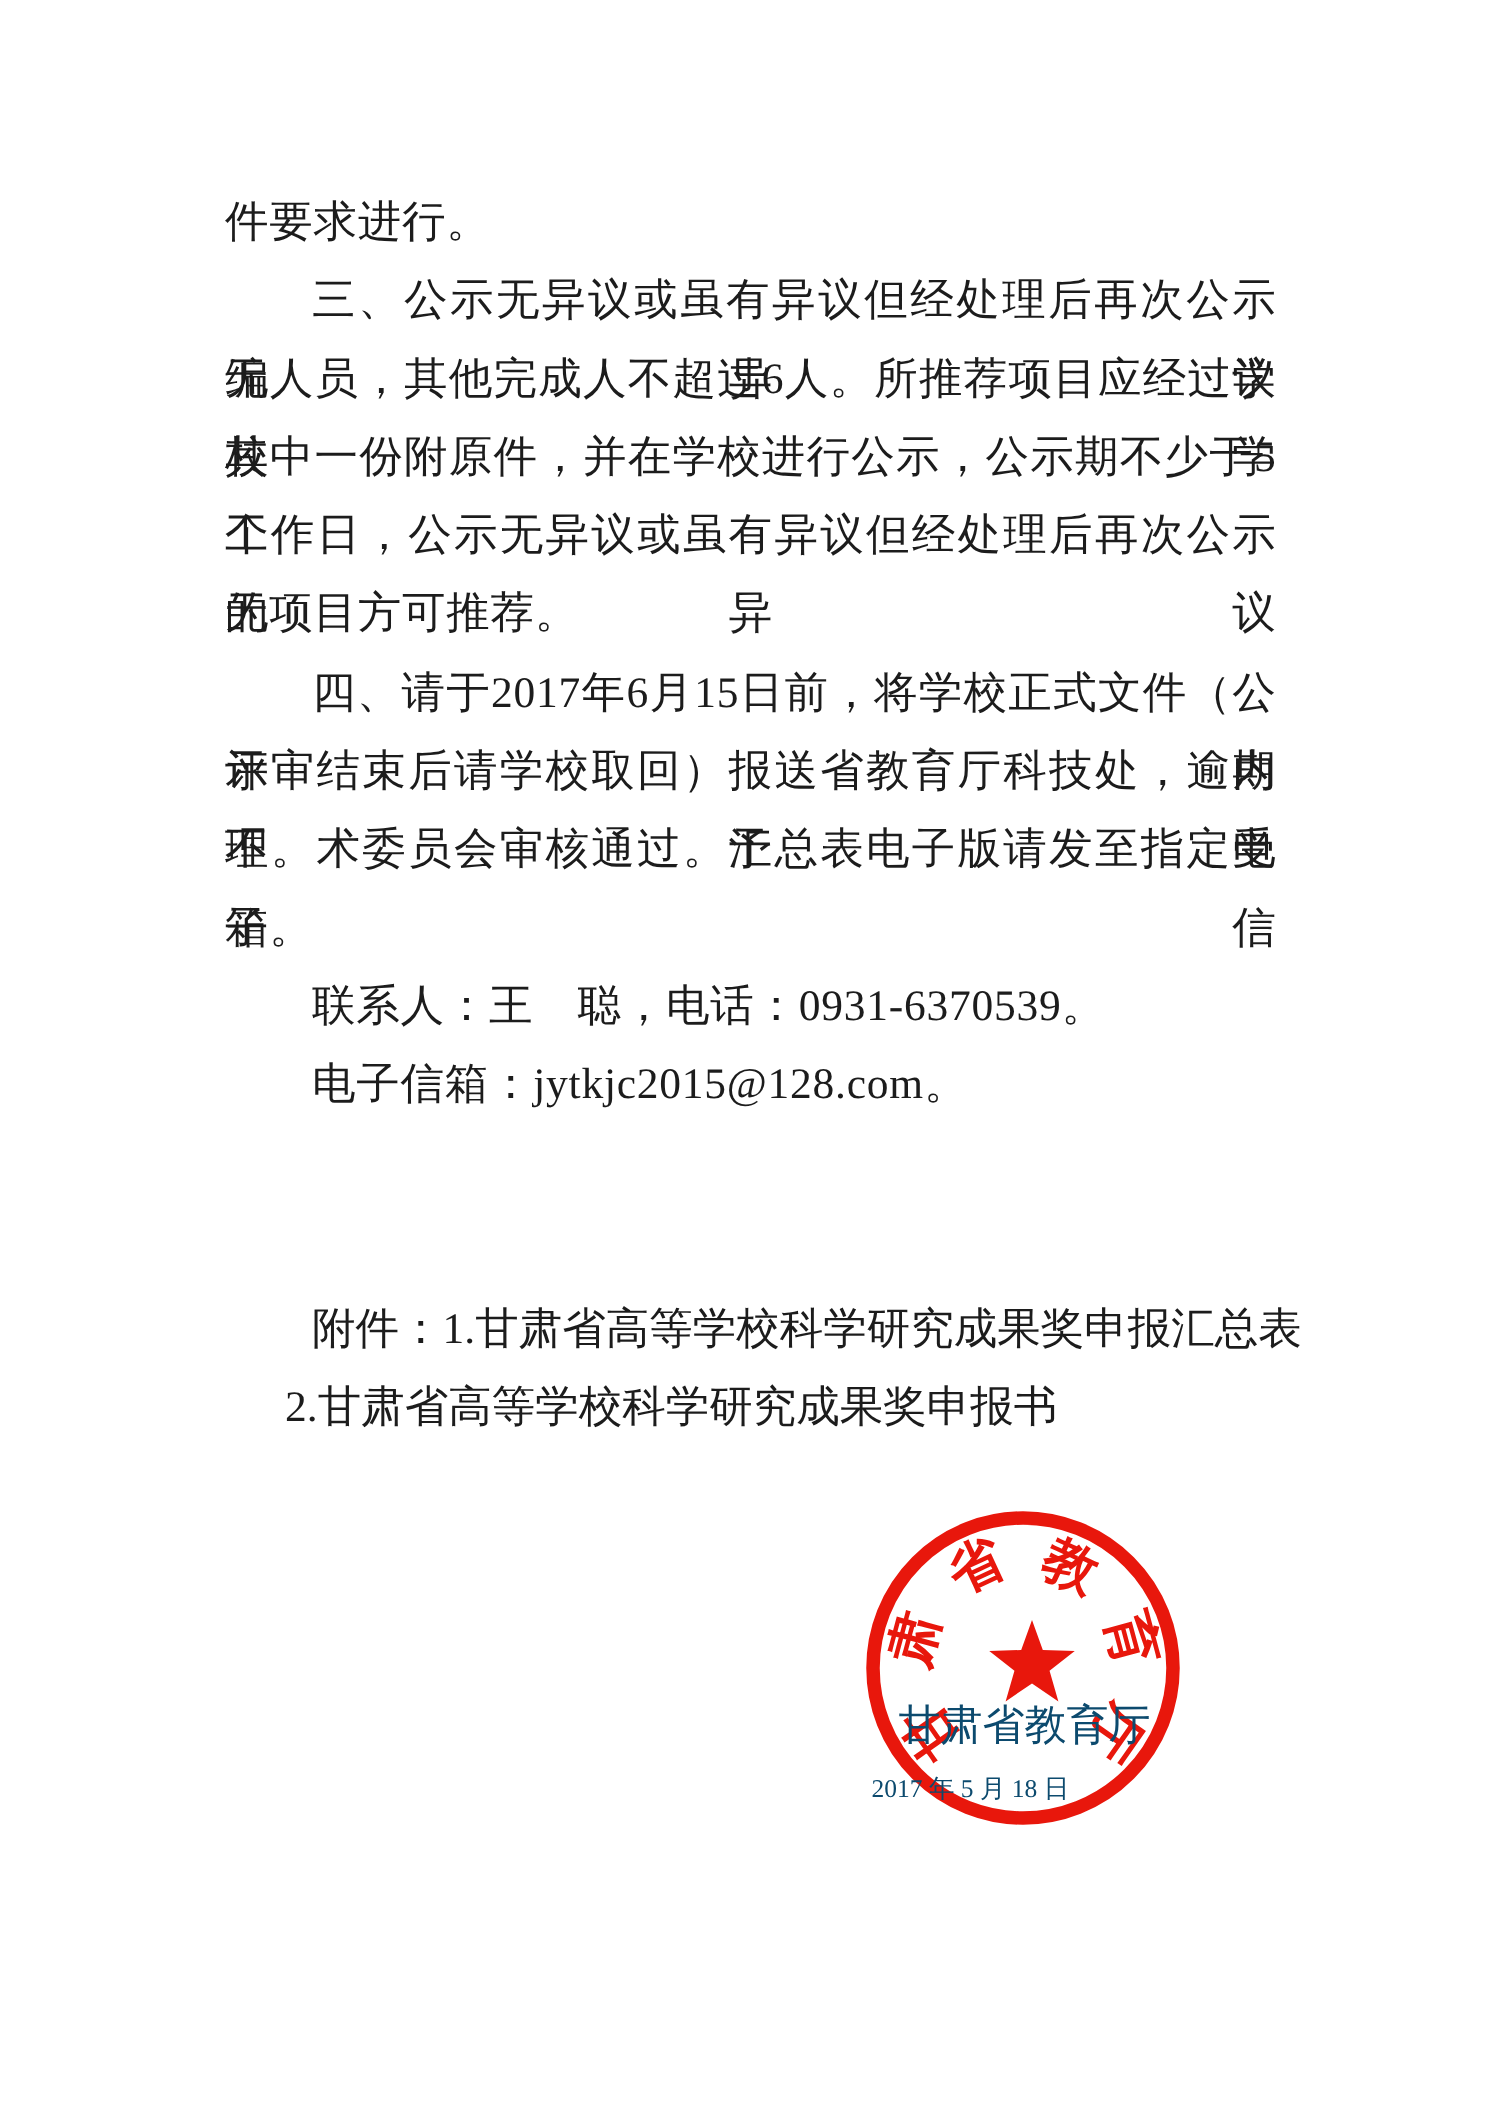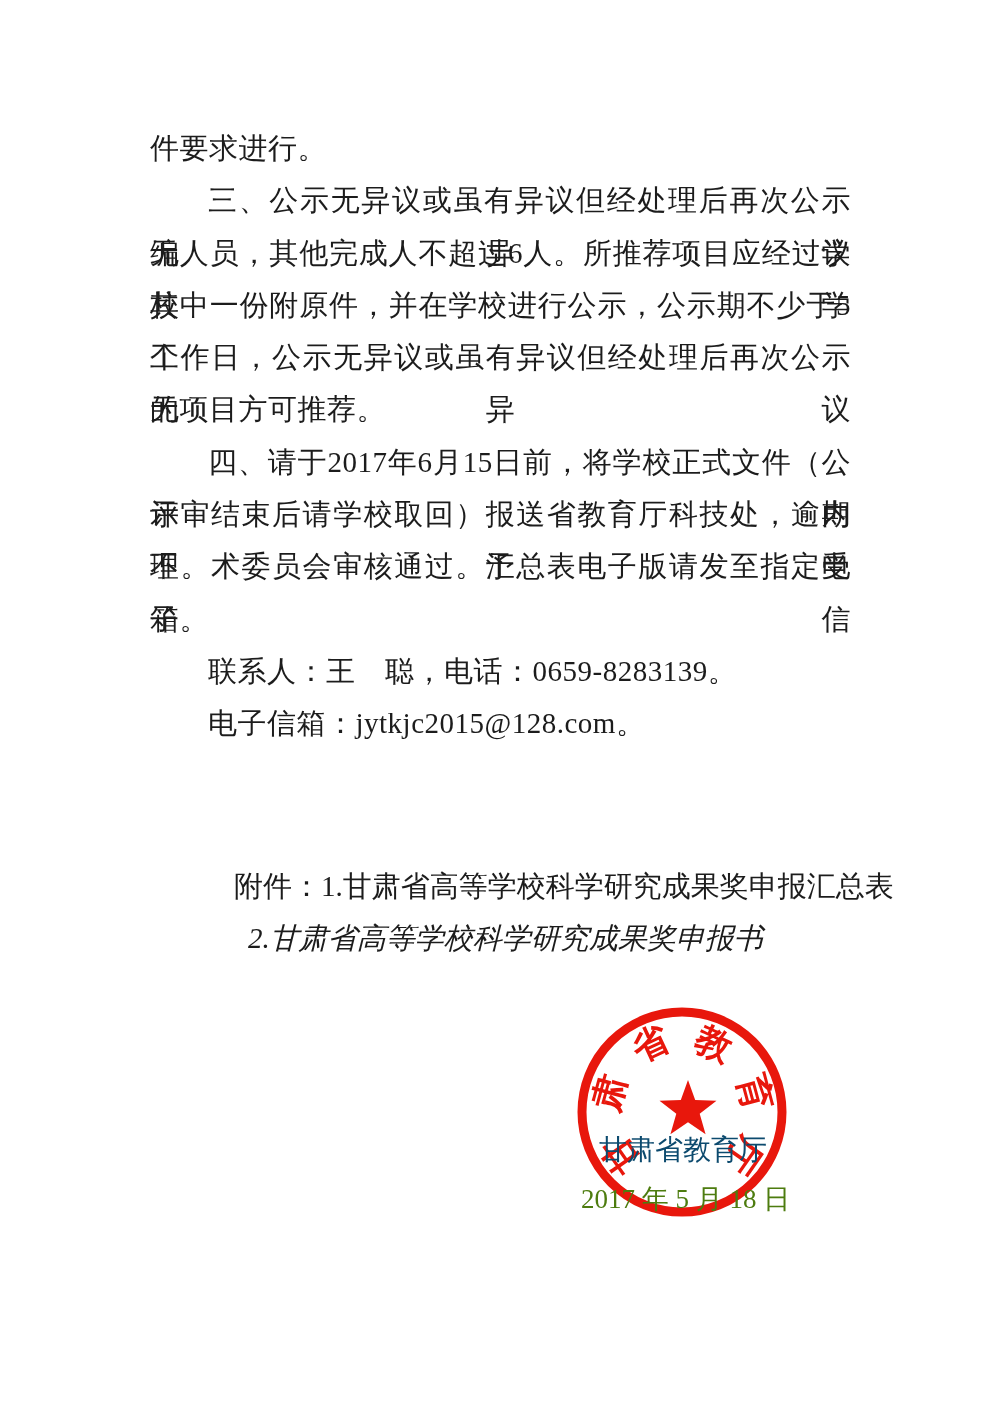--- a/index.html
+++ b/index.html
@@ -37,22 +37,22 @@
   
   .attachments {
     position: absolute;
     left: 150px;
     top: 860px;
     width: 760px;
     font-size: 29px;
     line-height: 52.3px;
     white-space: nowrap;
   }
-  .attachments .att-1 { margin-left: 84px; }
-  .attachments .att-2 { margin-left: 98px; font-style: italic; }
+  .attachments .att-1 { margin-left: 58px; }
+  .attachments .att-2 { margin-left: 40px; }
   
   .seal-svg {
     position: absolute;
     left: 560px;
     top: 988px;
     width: 250px;
     height: 250px;
     z-index: 1;
   }
   .seal-arc-char {
@@ -66,22 +66,22 @@
     font-size: 28px;
     letter-spacing: 0px;
     color: #0c4a6e;
     z-index: 2;
     white-space: nowrap;
   }
   .date {
     position: absolute;
     left: 581px;
     top: 1181px;
-    font-size: 27px;
-    color: #4d7c0f;
+    font-size: 17px;
+    color: #0c4a6e;
     z-index: 2;
     white-space: nowrap;
   }
   .page-number {
     position: absolute;
     left: 149px;
     top: 1307px;
     font-size: 17px;
     letter-spacing: 2px;
     color: #222222;
@@ -96,21 +96,21 @@
     <div class="line">件要求进行。</div>
     <div class="line full indent">三、公示无异议或虽有异议但经处理后再次公示无异议</div>
     <div class="line full">编人员，其他完成人不超过6人。所推荐项目应经过学校学</div>
     <div class="line full">其中一份附原件，并在学校进行公示，公示期不少于5个</div>
     <div class="line full">工作日，公示无异议或虽有异议但经处理后再次公示无异议</div>
     <div class="line">的项目方可推荐。</div>
     <div class="line full indent">四、请于2017年6月15日前，将学校正式文件（公示内</div>
     <div class="line full">评审结束后请学校取回）报送省教育厅科技处，逾期不予受</div>
     <div class="line full">理。术委员会审核通过。汇总表电子版请发至指定电子信</div>
     <div class="line">箱。</div>
-    <div class="line indent">联系人：王　聪，电话：0659-8283139。</div>
+    <div class="line indent">联系人：王　聪，电话：0931-6370539。</div>
     <div class="line indent">电子信箱：jytkjc2015@128.com。</div>
   </div>
 
   <div class="attachments">
     <div class="line att-1">附件：1.甘肃省高等学校科学研究成果奖申报汇总表</div>
     <div class="line att-2">2.甘肃省高等学校科学研究成果奖申报书</div>
   </div>
 
   <svg class="seal-svg" viewBox="0 0 250 250" xmlns="http://www.w3.org/2000/svg">
     <circle cx="122" cy="124" r="100" fill="none" stroke-width="9" stroke="#e8170c"></circle>

